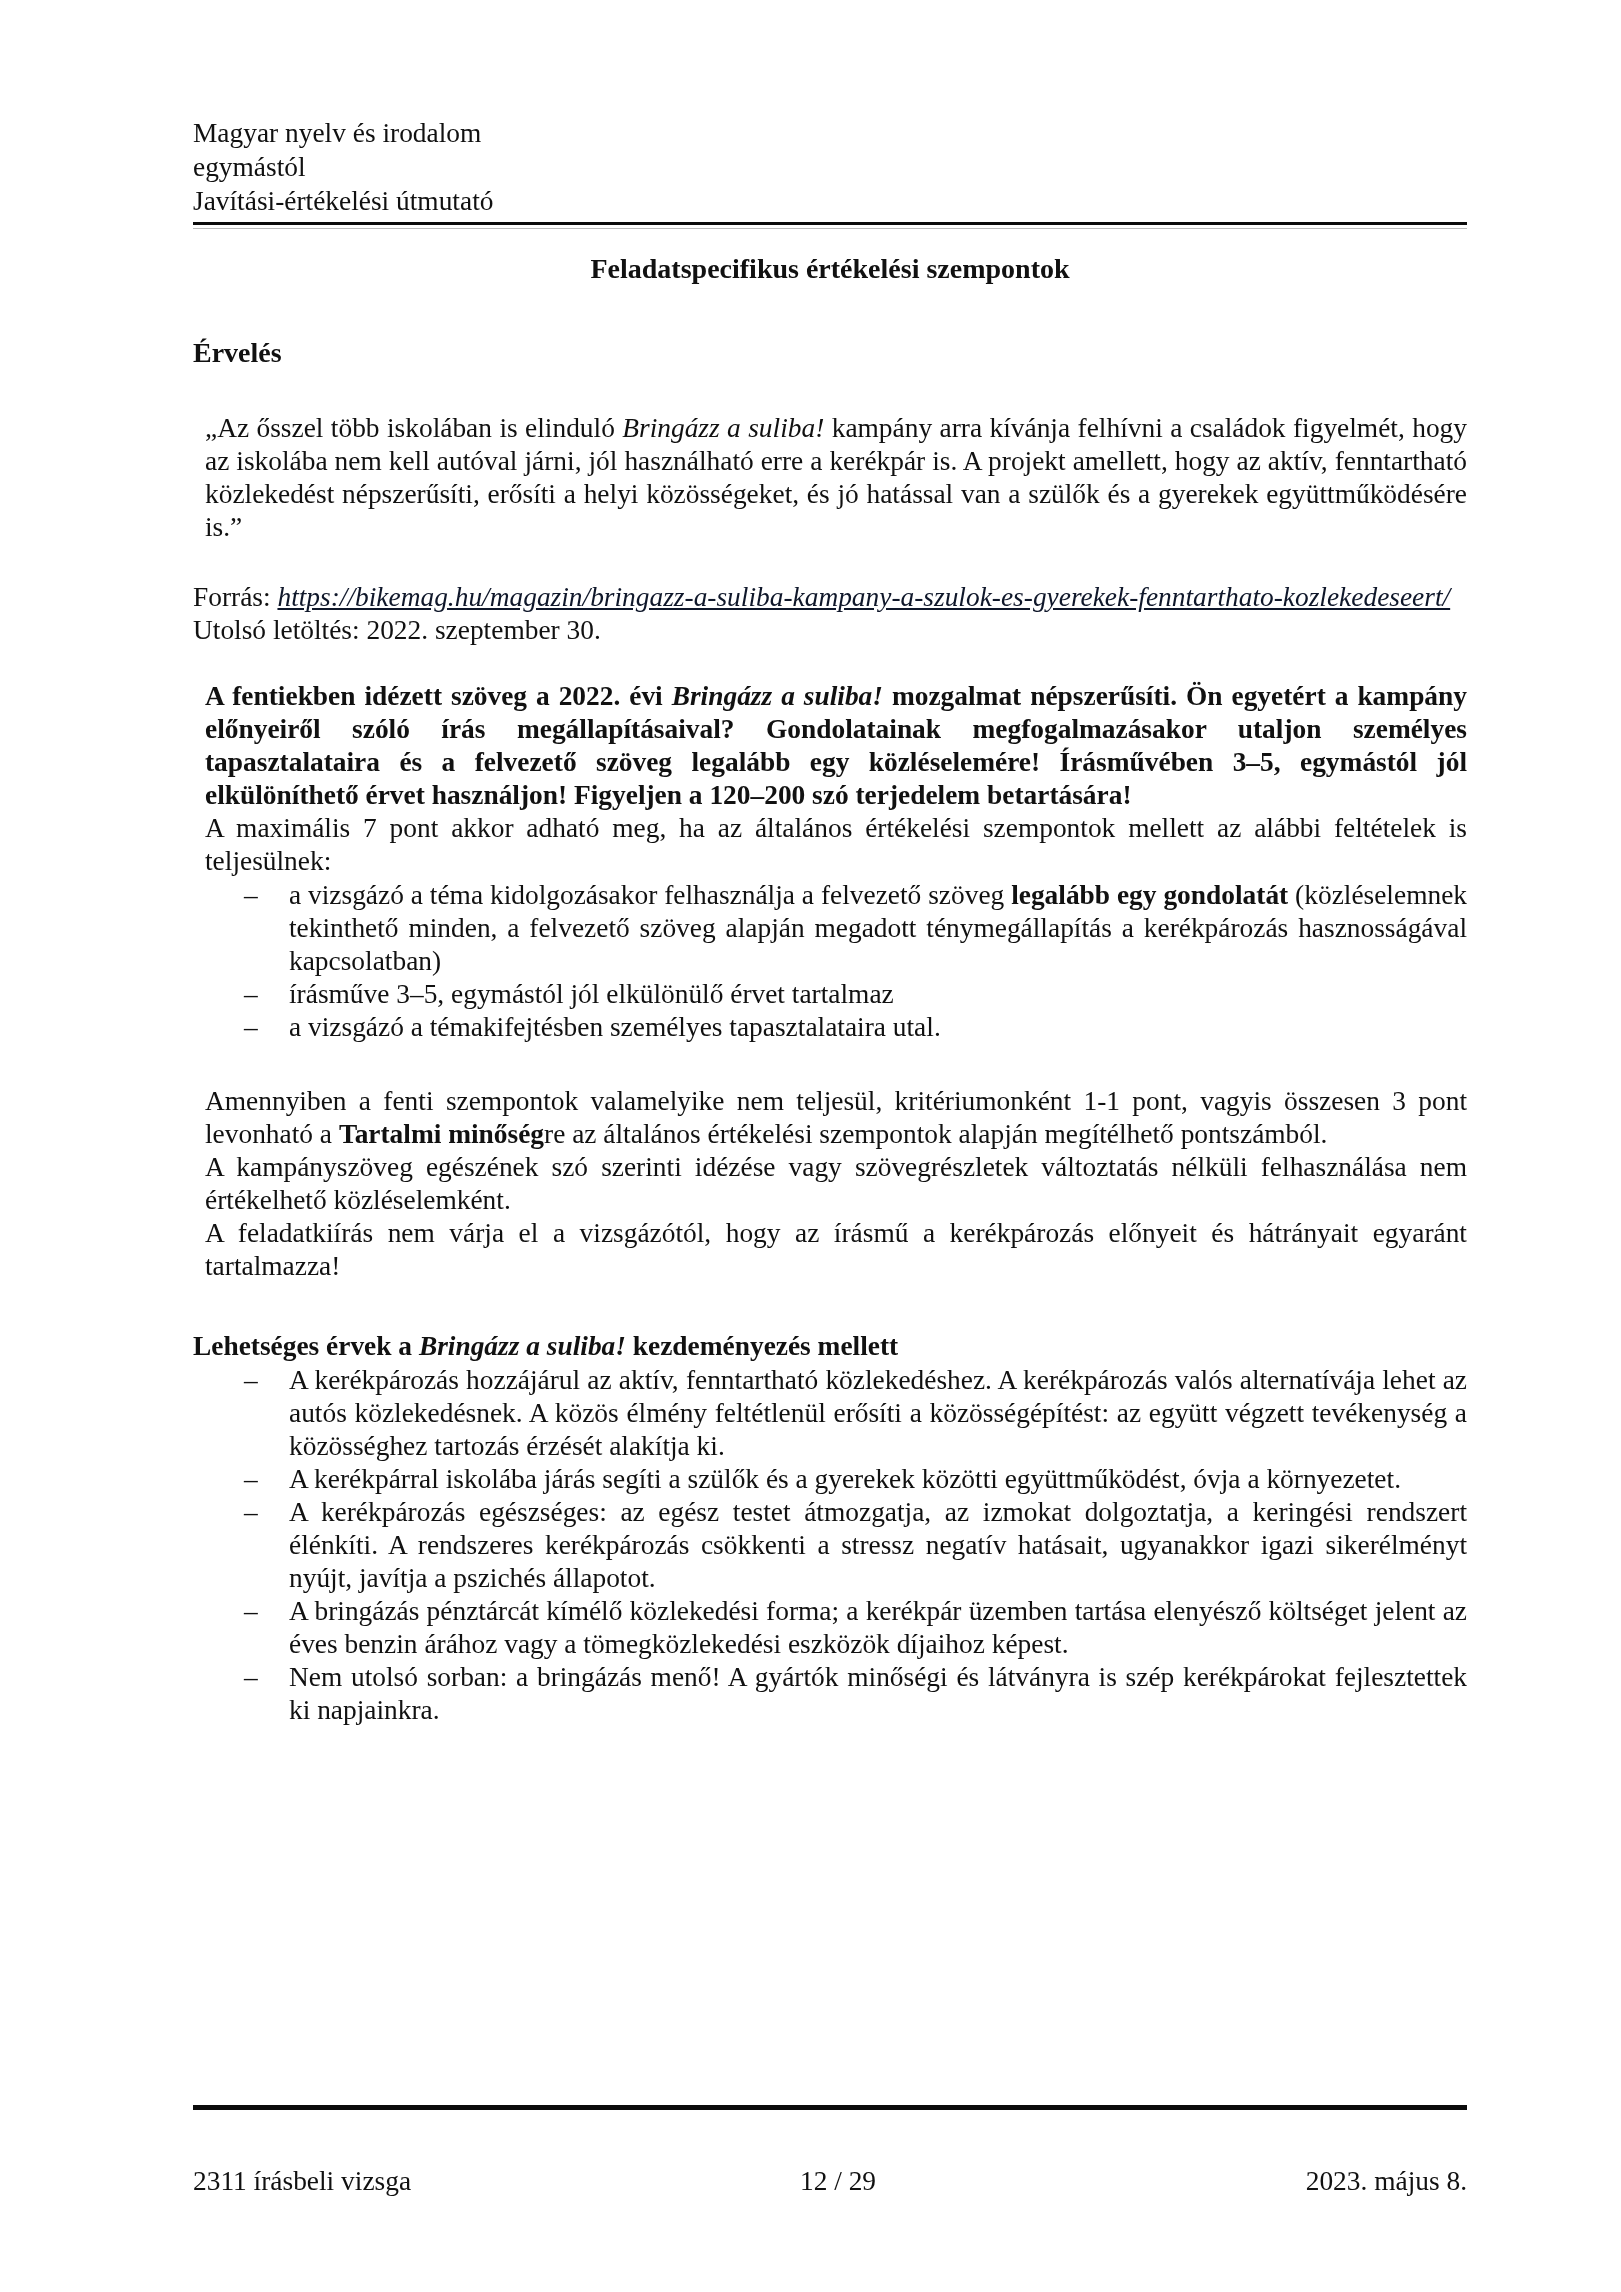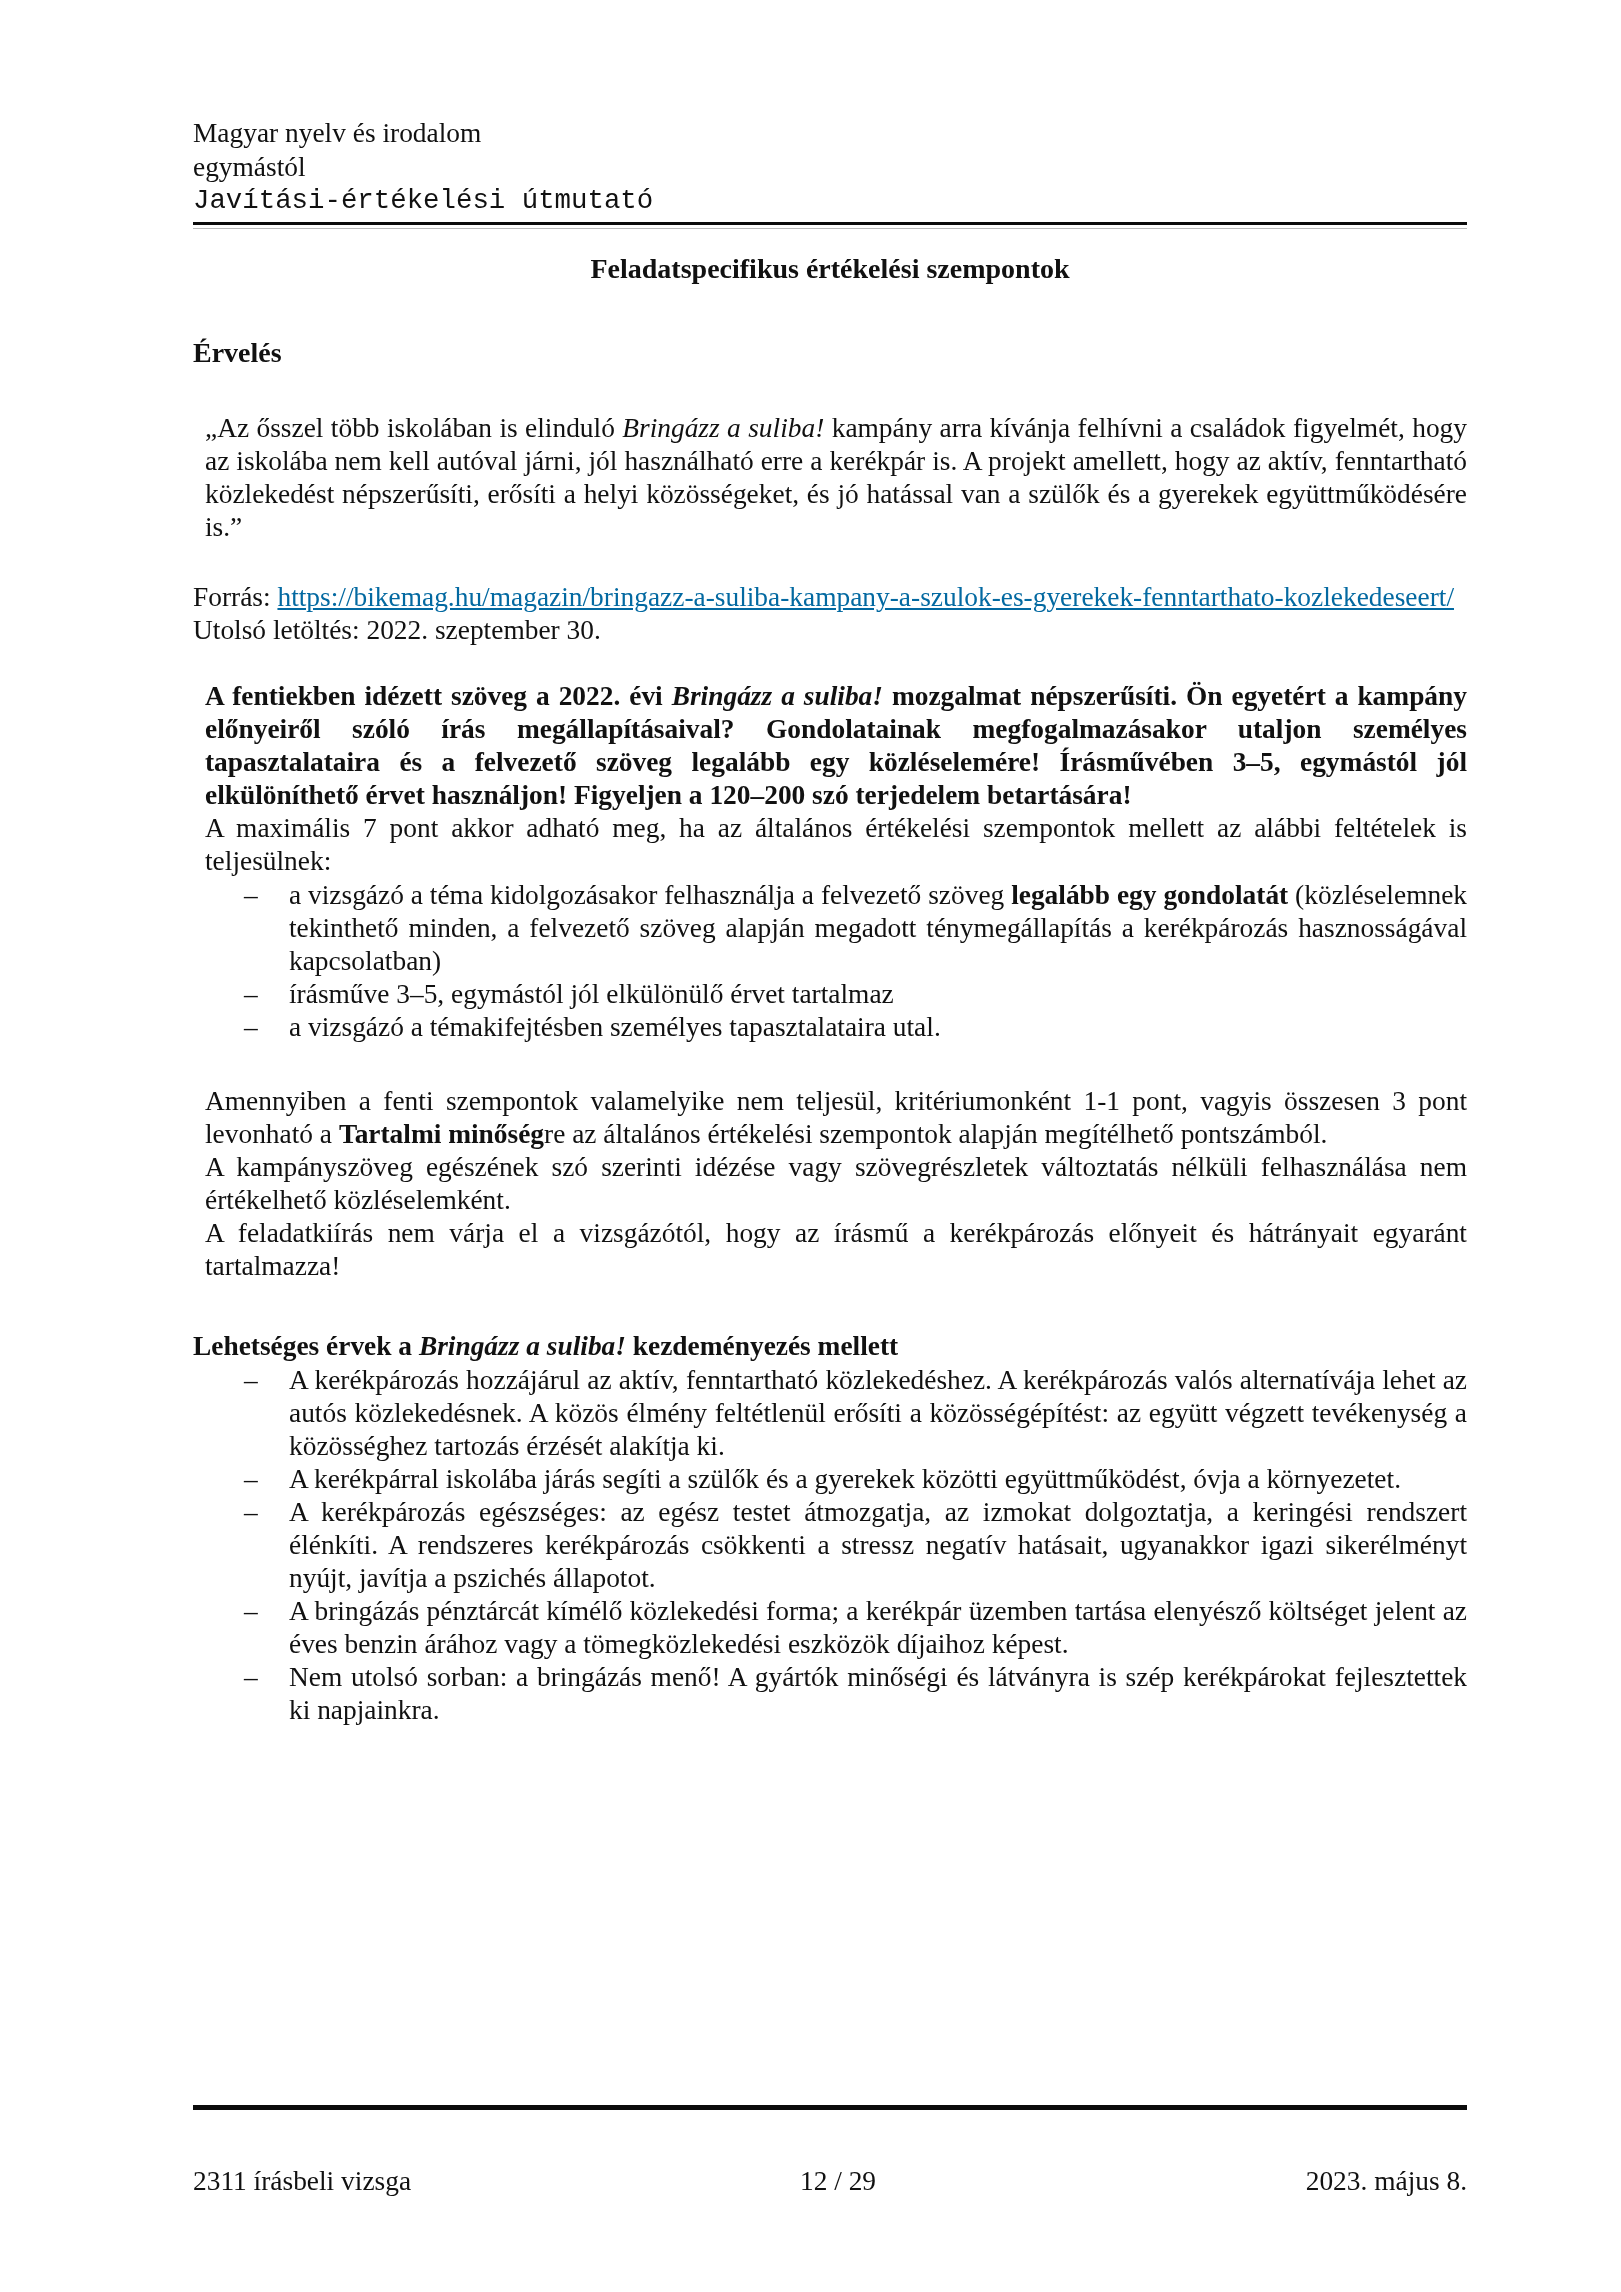--- a/index.html
+++ b/index.html
@@ -12,28 +12,28 @@
     background: #ffffff;
     color: #111111;
     font-family: "Liberation Serif", "DejaVu Serif", serif;
     font-size: 27.4px;
     line-height: 33px;
     padding: 116px 154px 0 193px;
     overflow: hidden;
   }
   .hdr-row { display: flex; justify-content: space-between; align-items: flex-start; flex-direction: column; }
   .hdr-left div { line-height: 34px; }
-  .hdr-right { line-height: 34px; font-family: Liberation Mono, monospace; }
+  .hdr-right { line-height: 34px; }
   .hdr-rule { margin-top: 3.9px; height: 6.9px; border-top: 3.9px solid #0b0b0b; border-bottom: 1px solid #b9b9b9; }
   .doc-title { text-align: center; font-weight: bold; font-size: 28px; margin-top: 23.5px; }
   .h-erveles { font-weight: bold; font-size: 28px; margin-top: 51px; }
   .para { text-align: justify; margin-left: 12px; }
   .quote-para { margin-top: 43px; }
   .source-block { margin-top: 37px; }
-  .source-link { color: #0369a1; text-decoration: underline; cursor: pointer; }
+  .source-link { color: #0f172a; text-decoration: underline; cursor: pointer; font-style: italic; }
   .retrieved { }
   .task-para { margin-top: 33px; }
   .sec-head { font-weight: bold; margin-top: 45px; }
   .bullets { margin-top: 1px; }
   .bullet { display: flex; align-items: flex-start; }
   .bullet .dash { flex: 0 0 96px; padding-left: 51px; }
   .bullet .btext { flex: 1; text-align: justify; }
   .after-block { margin-top: 41px; }
   .args-head { margin-top: 47px; }
   .seg-b { font-weight: bold; }

